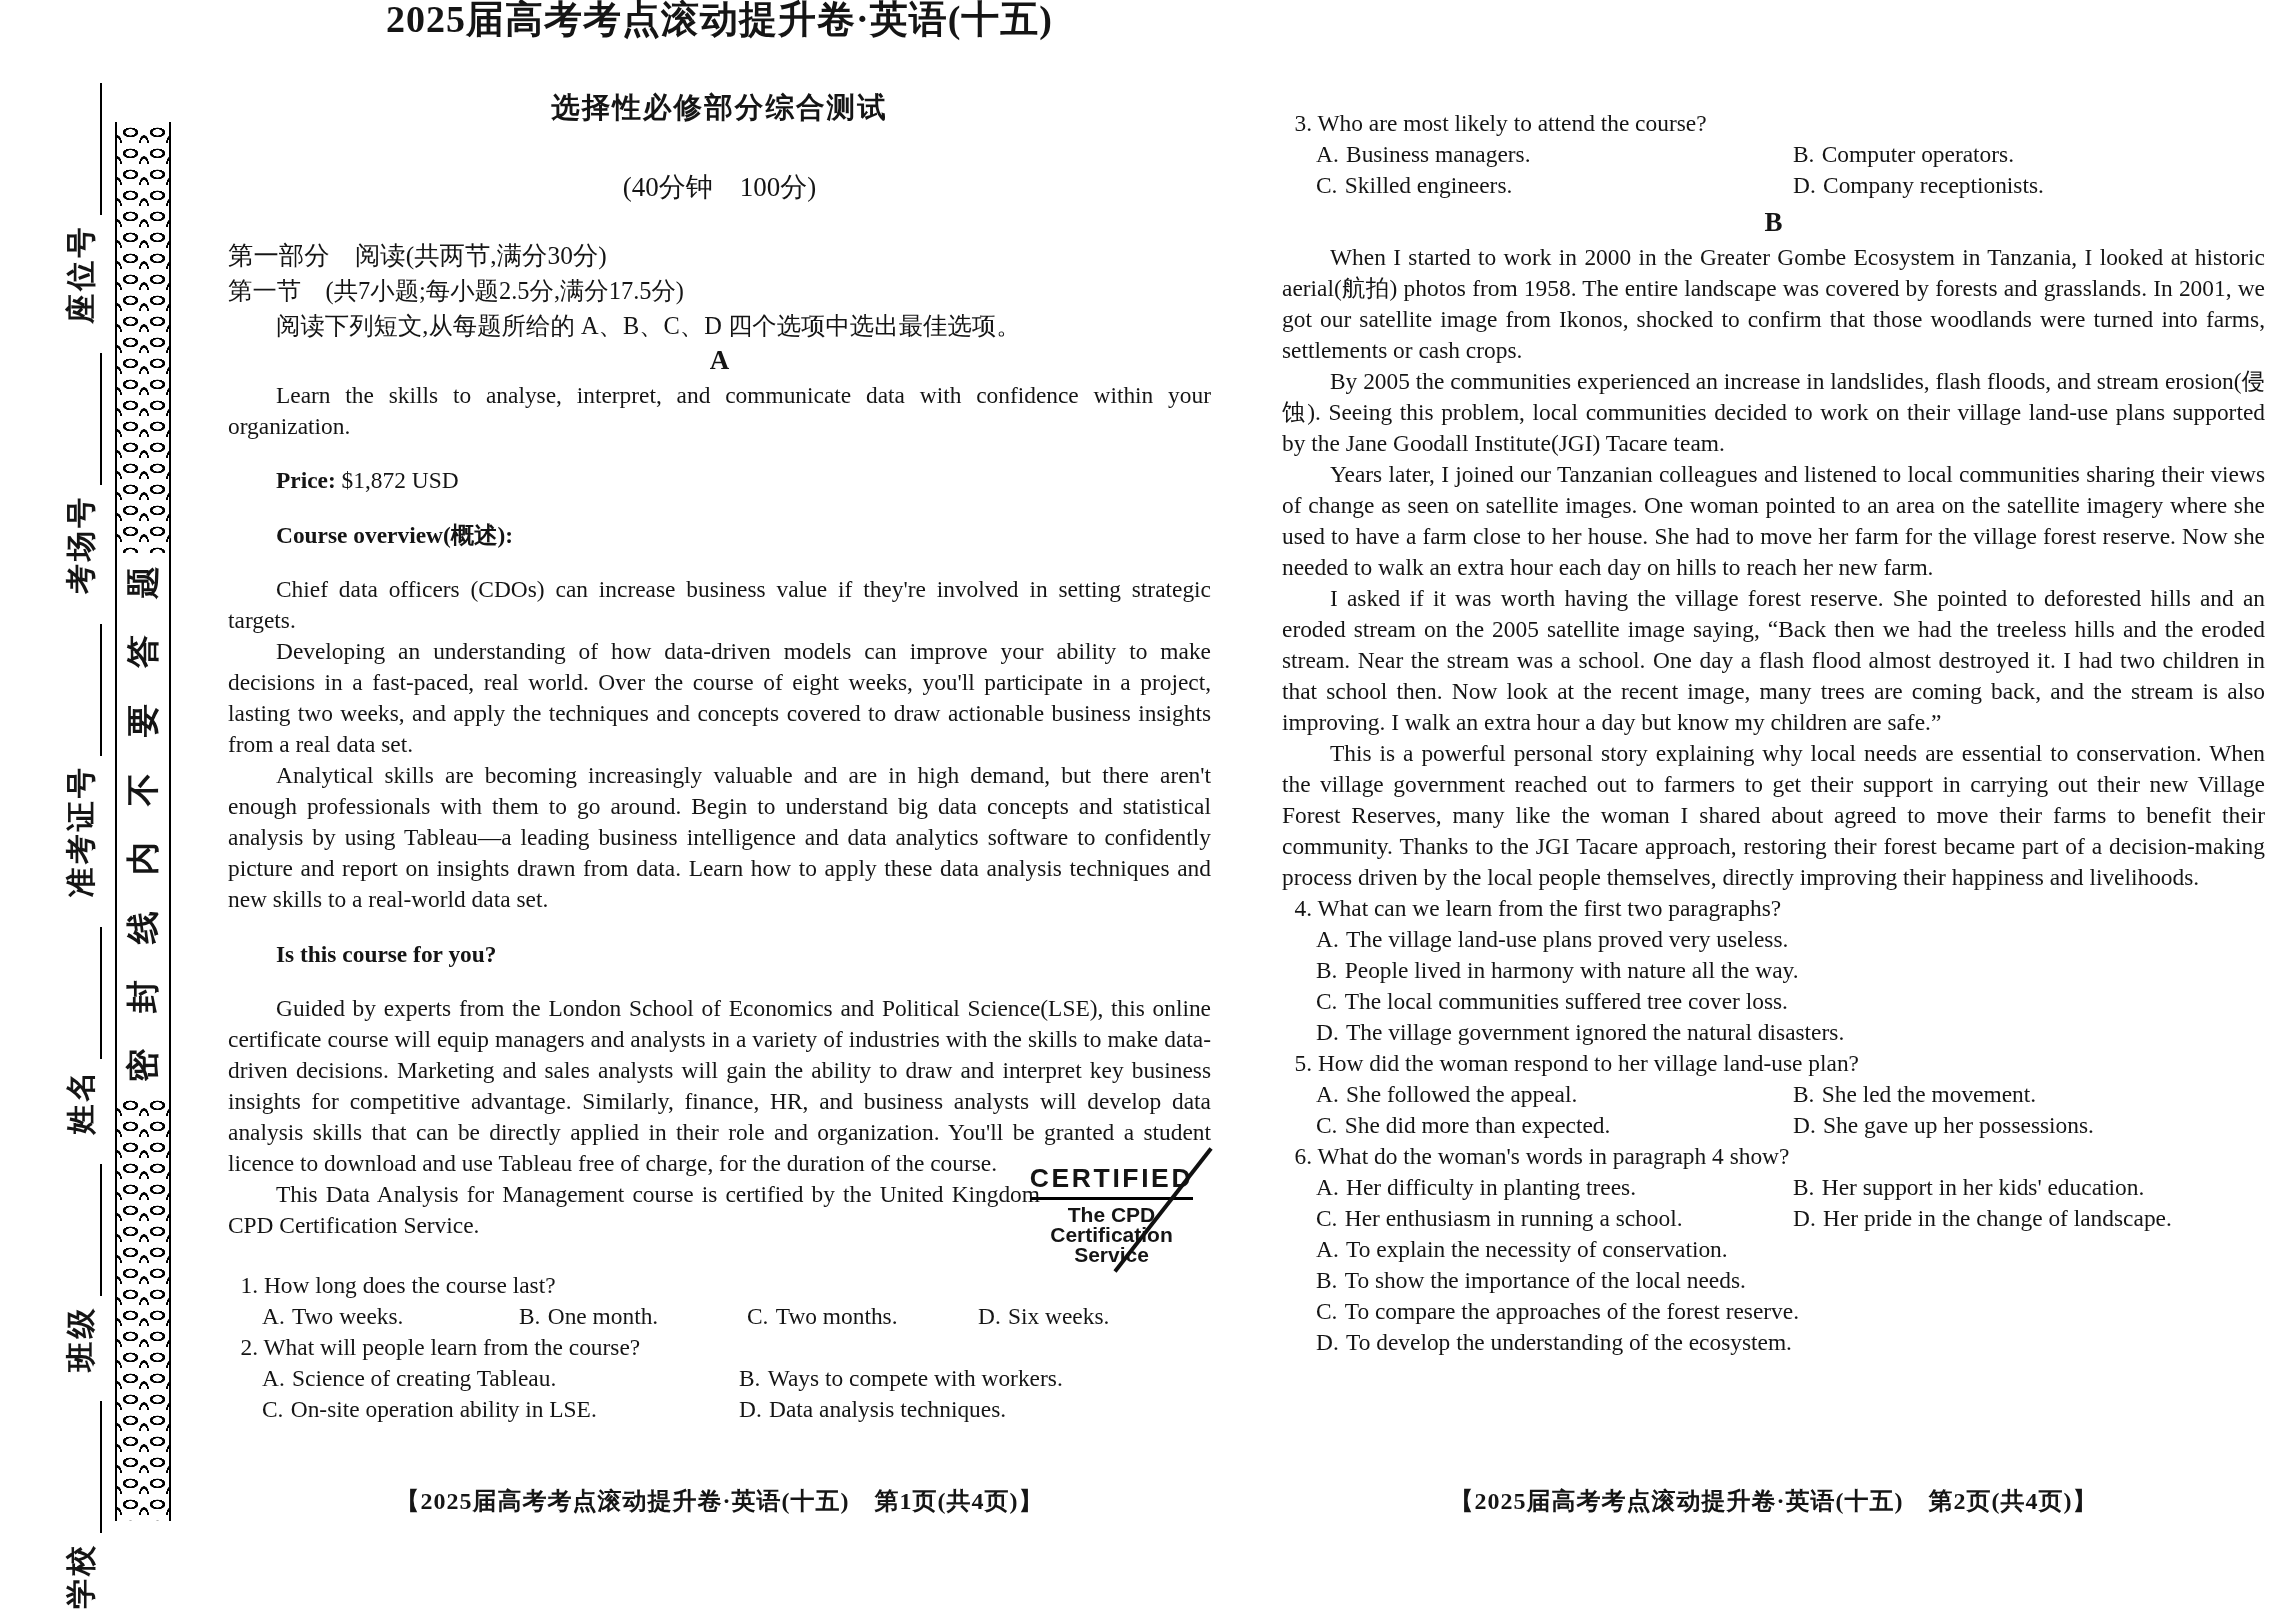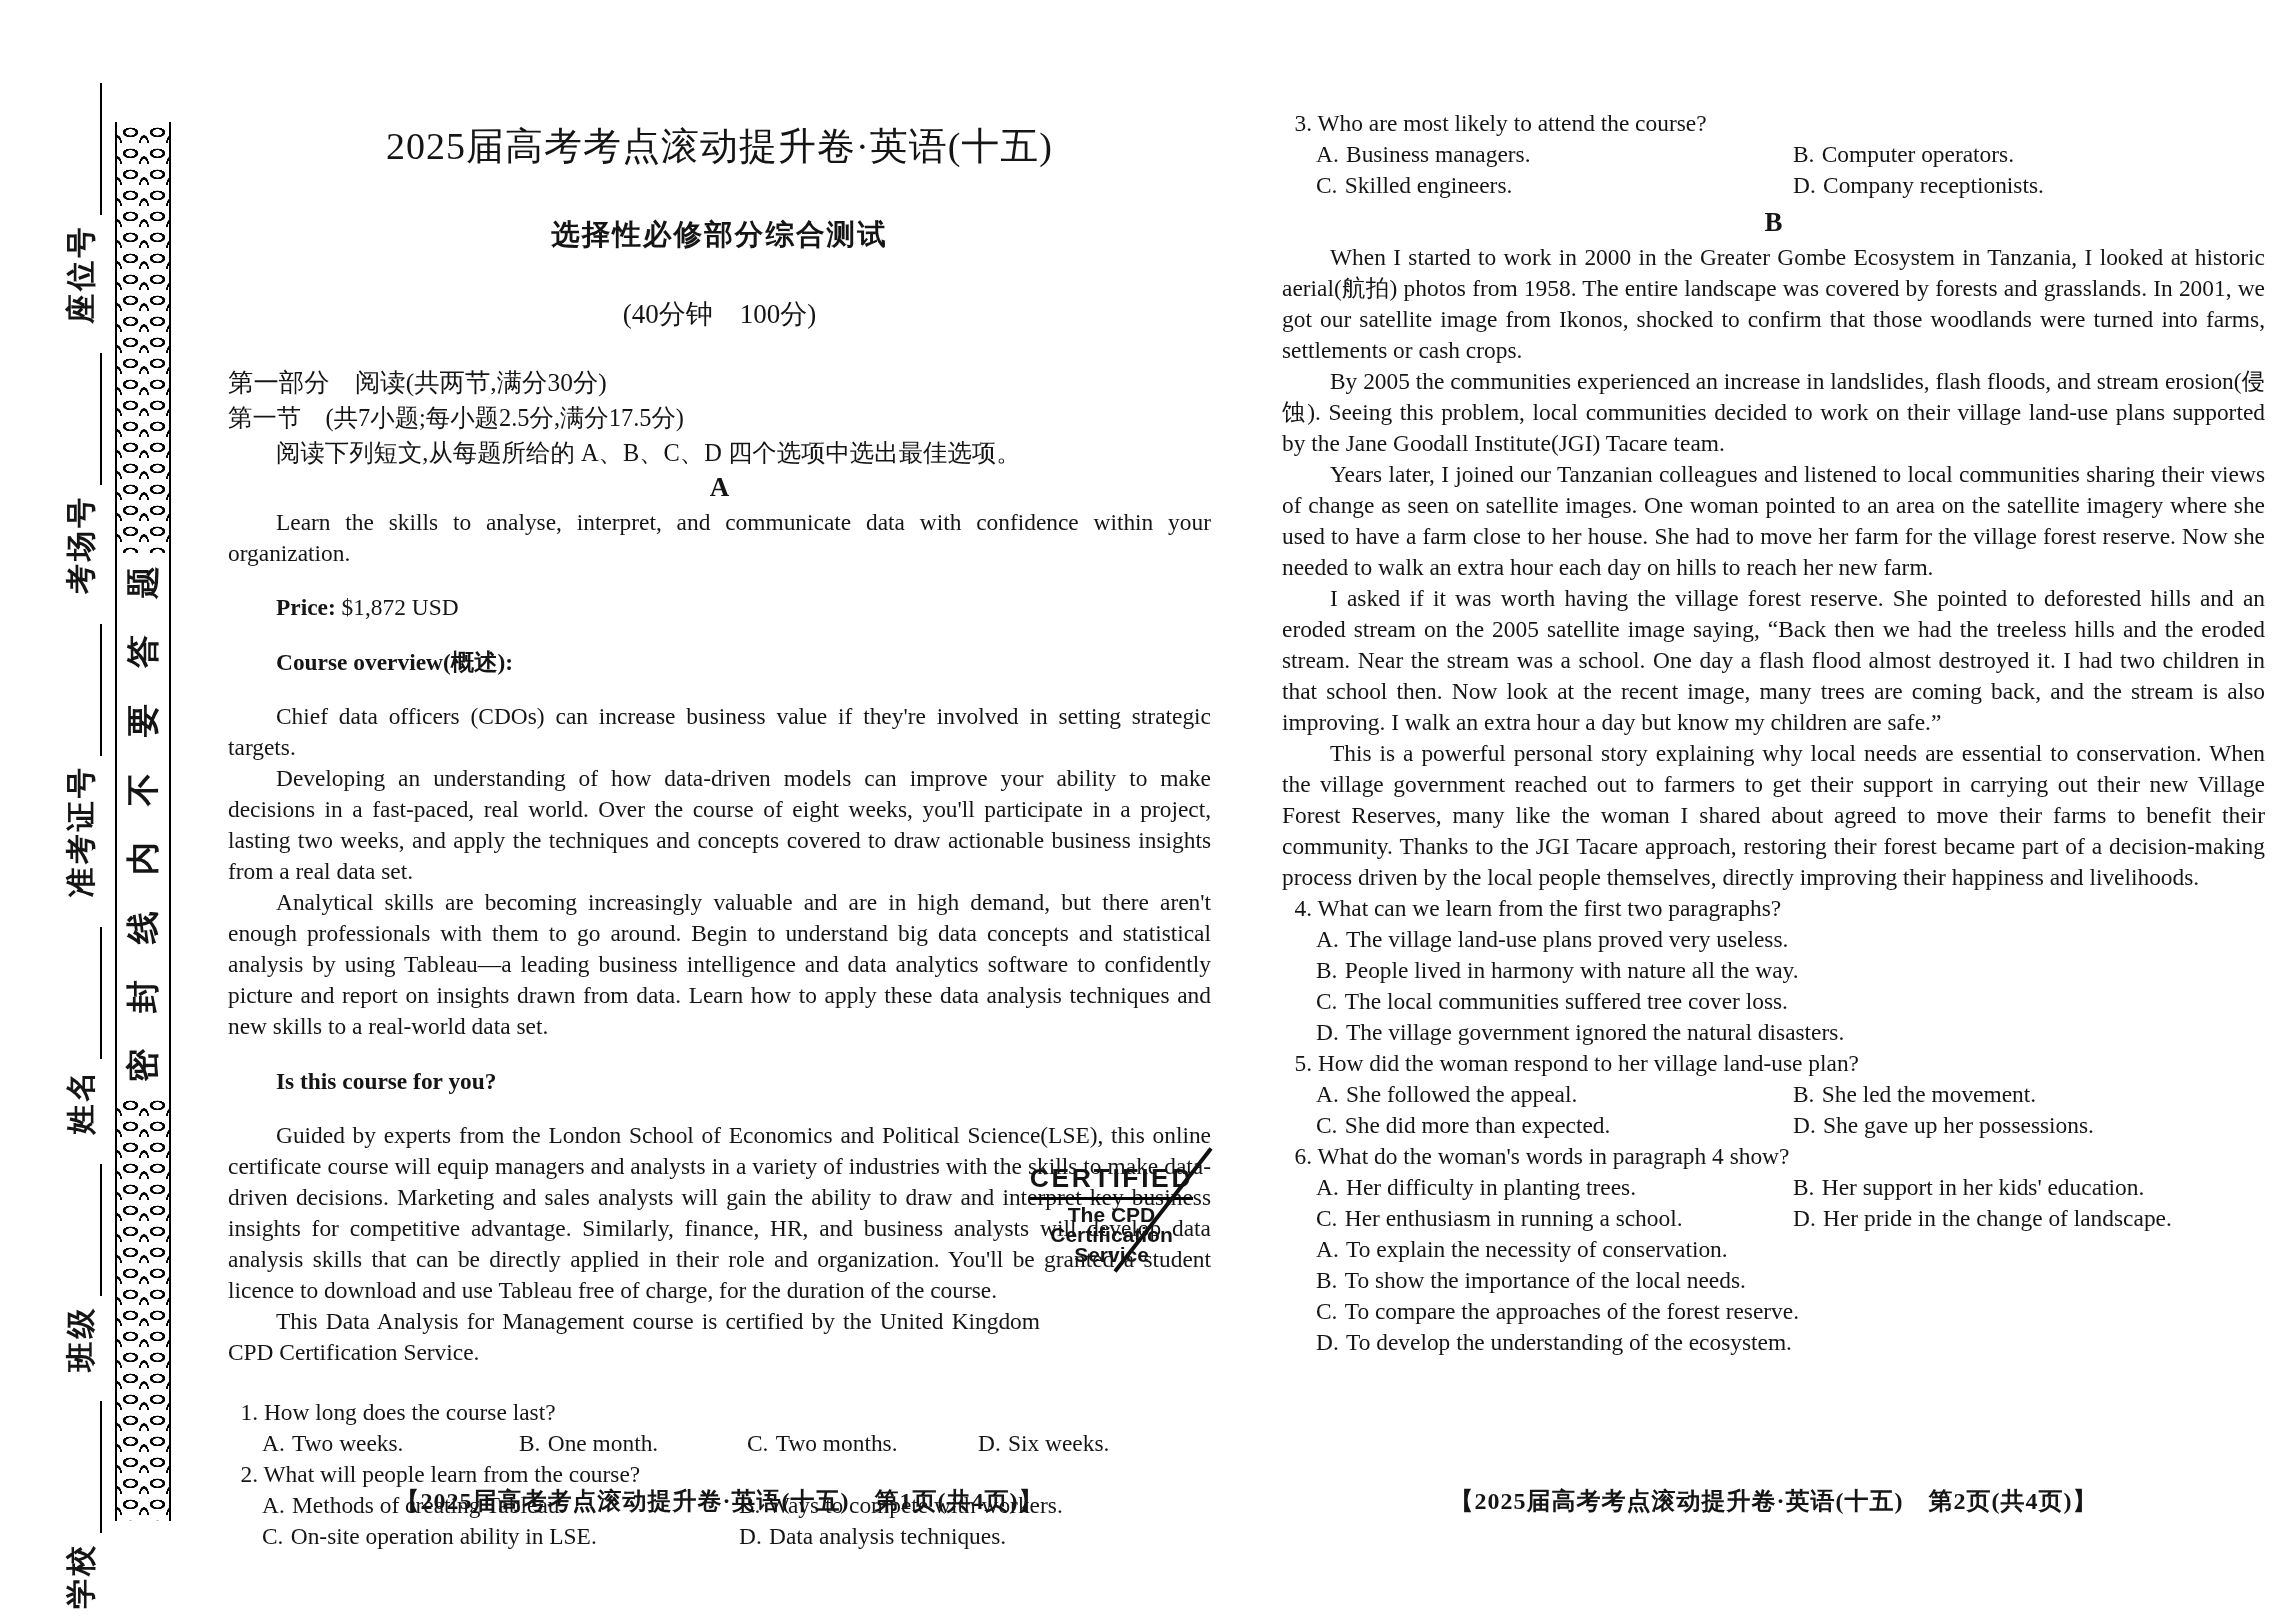--- a/index.html
+++ b/index.html
@@ -39,21 +39,21 @@
   .seal-chars{
     height:542px;display:flex;flex-direction:column;align-items:center;
     justify-content:space-between;padding:7.3px 0;box-sizing:border-box;
     font-size:33px;font-weight:bold;
   }
   .seal-chars span{display:block;transform:rotate(-90deg);}
   
   .page-col{position:absolute;top:0;width:983px;height:1621px;}
   #page1{left:228px;}
   #page2{left:1282px;}
-  .doc-title{margin-top:127px;text-align:center;font-size:38px;font-weight:normal;line-height:1;letter-spacing:1px;}
+  .doc-title{text-align:center;font-size:38px;font-weight:bold;line-height:1;letter-spacing:1px;}
   .doc-subtitle{margin-top:56px;text-align:center;font-size:28.5px;font-weight:bold;line-height:1;letter-spacing:2.1px;}
   .doc-time{margin-top:51px;text-align:center;font-size:27px;line-height:1;}
   .part-heading{margin-top:42px;font-size:25.4px;font-weight:normal;line-height:1;}
   .section-heading{margin-top:11.4px;font-size:24.4px;line-height:1;}
   .instructions{margin-top:10.4px;font-size:24.4px;line-height:1;text-indent:48px;}
   .passage-label{margin-top:8.3px;text-align:center;font-size:27px;font-weight:bold;line-height:1;}
   .para{font-size:23.4px;line-height:31px;text-align:justify;text-indent:48px;margin:0;}
   .para-first{margin-top:6.2px;}
   .inline-heading{font-weight:bold;}
   .price-line{font-size:23.4px;line-height:31px;text-indent:48px;}
@@ -167,21 +167,21 @@
         <div class="opt"><span class="opt-label">A.</span><span>Two weeks.</span></div>
         <div class="opt"><span class="opt-label">B.</span><span>One month.</span></div>
         <div class="opt"><span class="opt-label">C.</span><span>Two months.</span></div>
         <div class="opt"><span class="opt-label">D.</span><span>Six weeks.</span></div>
       </div>
     </div>
 
     <div class="q-block">
       <div class="q-line"><span>2.</span> <span>What will people learn from the course?</span></div>
       <div class="opts-grid-2">
-        <div class="opt"><span class="opt-label">A.</span><span>Methods of creating Tableau.</span></div>
+        <div class="opt"><span class="opt-label">A.</span><span>Science of creating Tableau.</span></div>
         <div class="opt"><span class="opt-label">B.</span><span>Ways to compete with workers.</span></div>
         <div class="opt"><span class="opt-label">C.</span><span>On-site operation ability in LSE.</span></div>
         <div class="opt"><span class="opt-label">D.</span><span>Data analysis techniques.</span></div>
       </div>
     </div>
 
     <div class="page-footer">【2025届高考考点滚动提升卷·英语(十五)　第1页(共4页)】</div>
   </div>
 
   <div class="page-col" id="page2">

